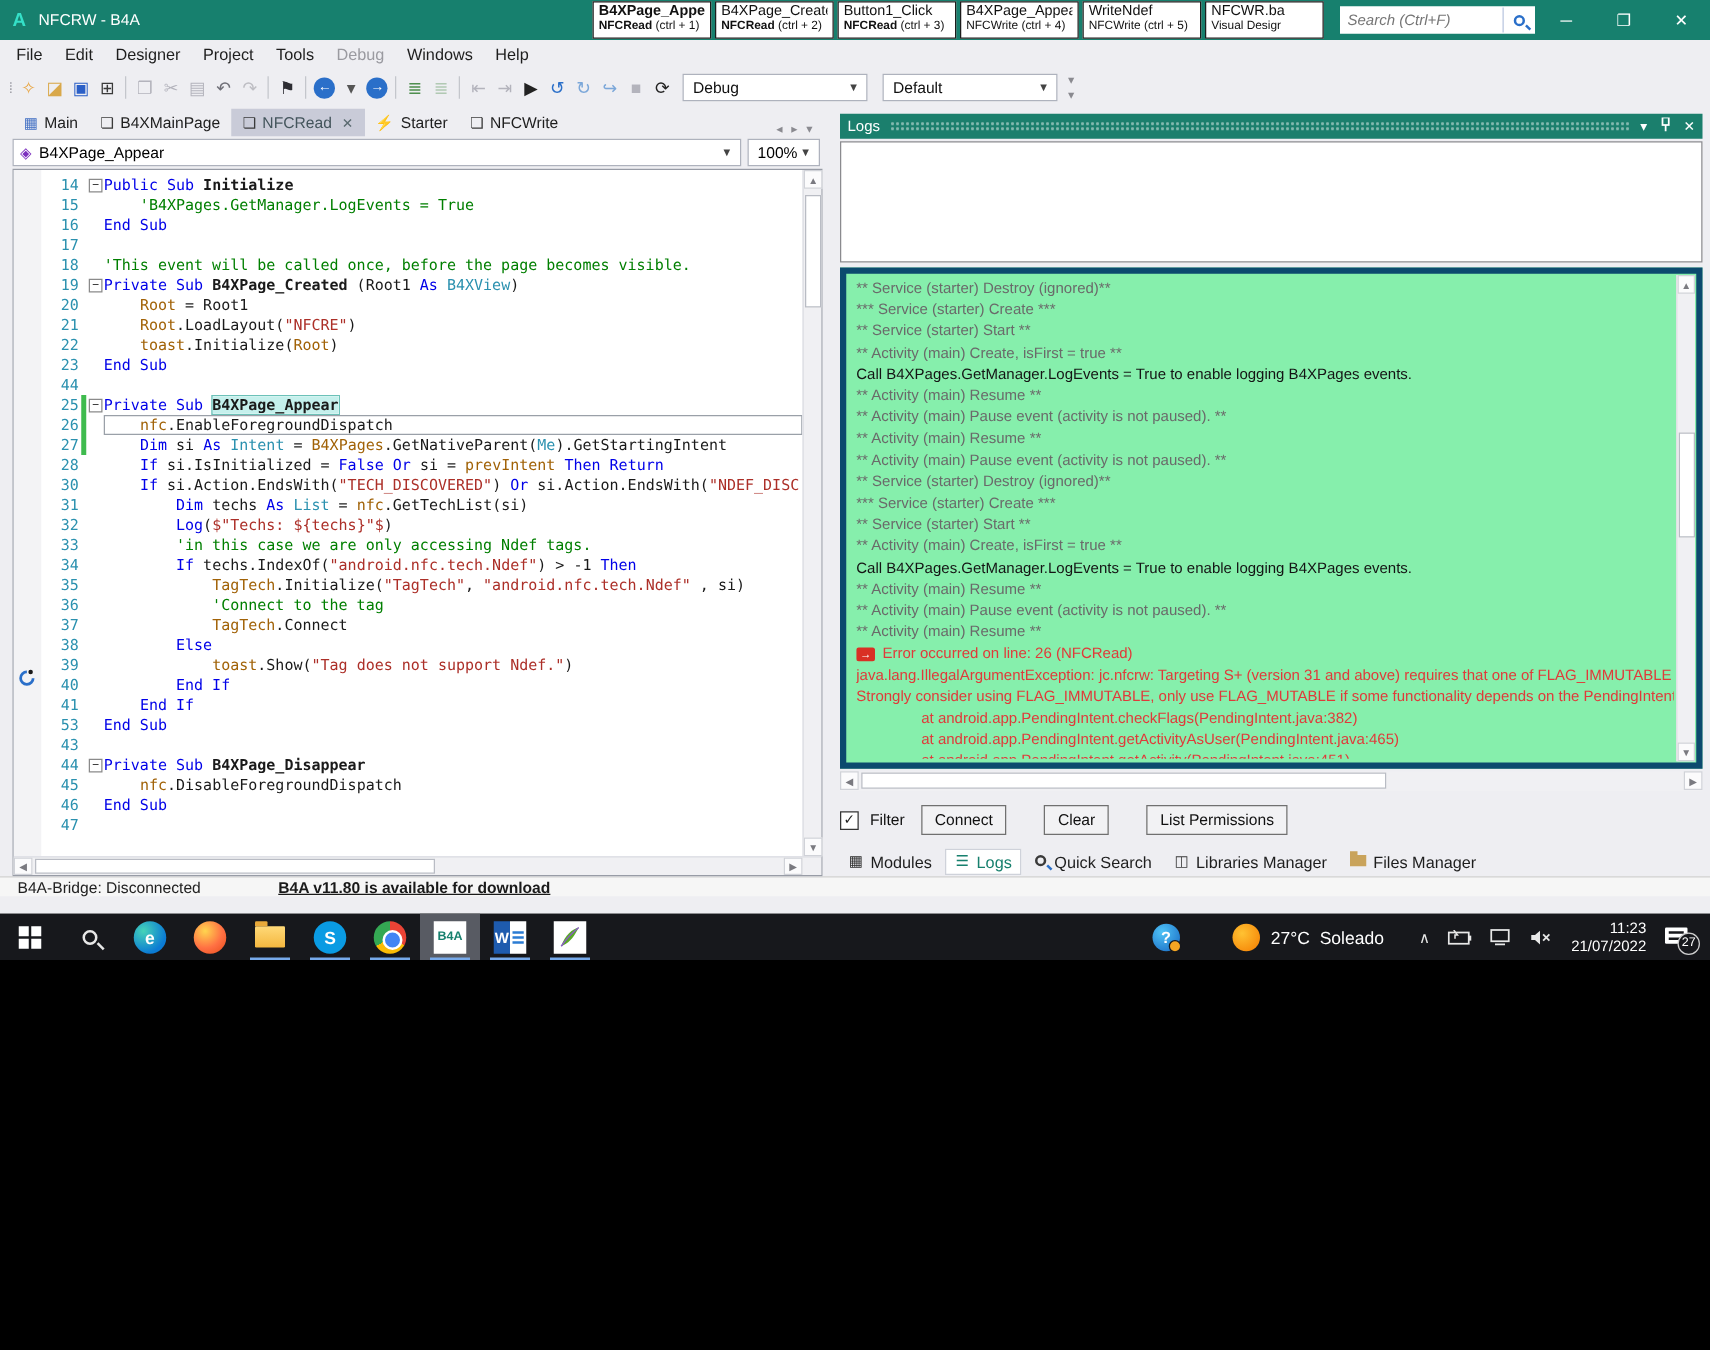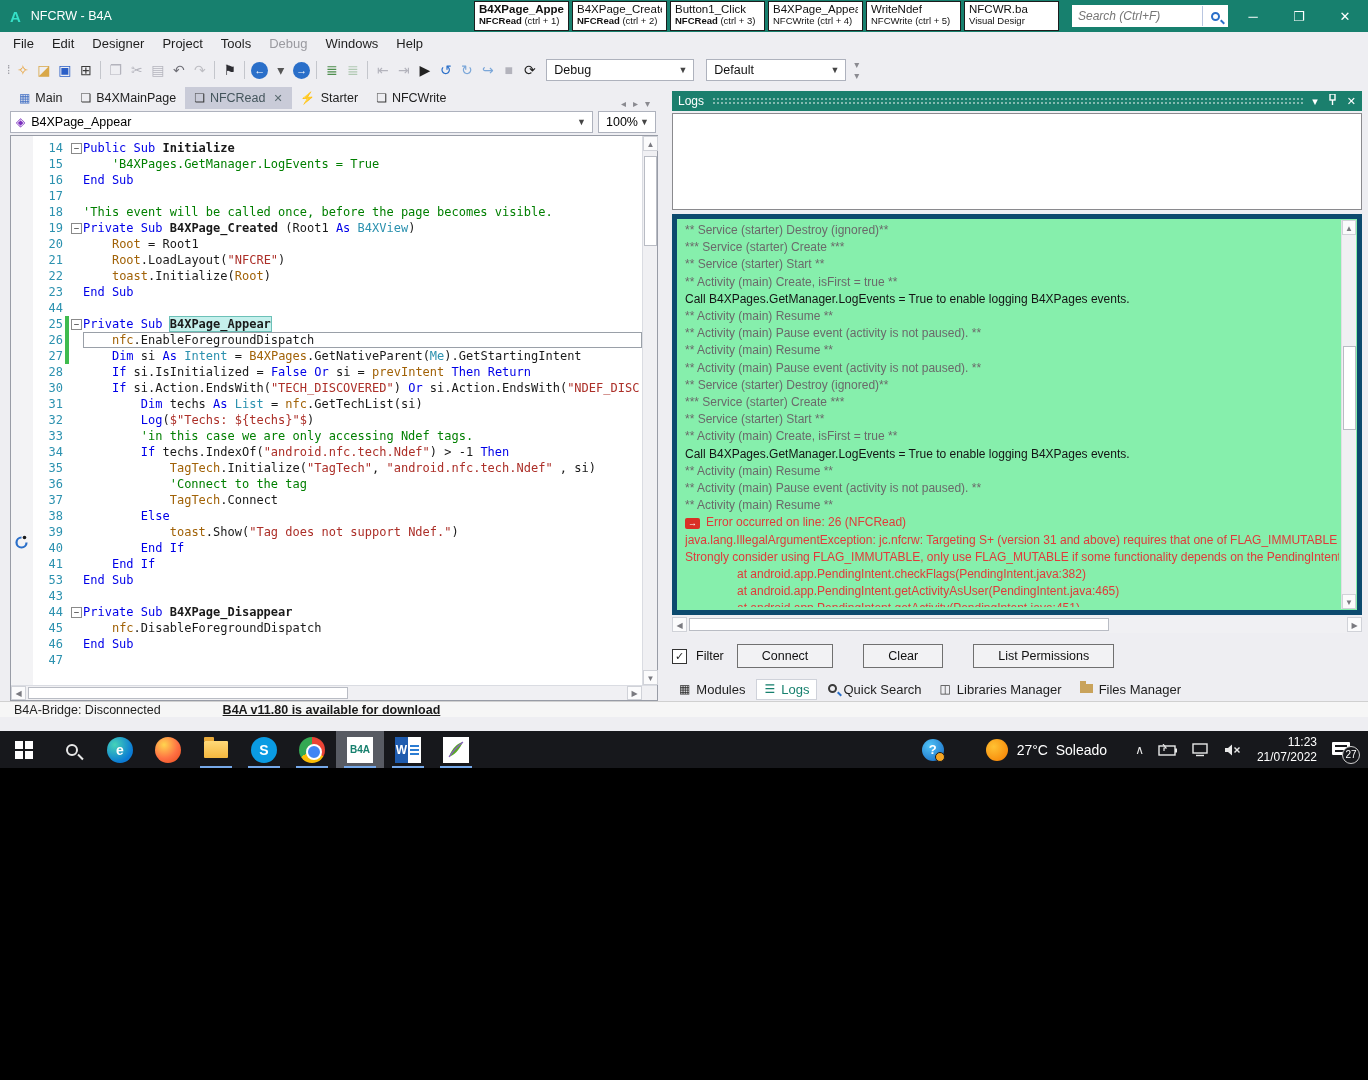--- a/index.html
+++ b/index.html
@@ -103,21 +103,21 @@
   .log-m { color:#141414; }
   .log-r { color:#E03A3A; }
   .log-rs { color:#E03A3A; padding-left:52px; }
   .log-e { color:#E03A3A; display:flex; align-items:center; gap:6px; }
   .err-icon { width:15px; height:11px; background:#D93025; border-radius:2px; color:#fff; font-size:9px; line-height:11px; text-align:center; flex:none; }
   .log-vscroll { position:absolute; top:1px; right:1px; bottom:1px; width:15px; background:#F0F0F3; border-left:1px solid #e0e0e4; }
   .logs-hscroll { height:16px; margin-top:2px; position:relative; background:#F0F0F3; flex:none; }
   .filter-row { margin-top:11px; display:flex; align-items:center; gap:9px; flex:none; }
   .chk { width:15px; height:15px; background:#fff; border:1px solid #333; font-size:11px; line-height:13px; text-align:center; color:#222; cursor:pointer; }
   .filter-label { font-size:12.5px; color:#111; margin-right:4px; }
-  .log-btn { padding:4px 24px; background:#F2F2F4; border:1px solid #707070; font-size:12.5px; color:#111; font-family:"Liberation Sans",sans-serif; cursor:pointer; }
+  .log-btn { padding:4px 10px; background:#F2F2F4; border:1px solid #707070; font-size:12.5px; color:#111; font-family:"Liberation Sans",sans-serif; cursor:pointer; }
   .btn-gap { width:12px; }
   .bottom-tabs { margin-top:9px; height:24px; display:flex; align-items:center; gap:4px; font-size:13px; flex:none; }
   .btab { display:flex; align-items:center; gap:6px; padding:2px 7px; color:#1e1e1e; cursor:pointer; white-space:nowrap; }
   .btab.active { color:#17806E; background:#fff; border:1px solid #cfd2da; }
   .btab .bticon { font-size:12px; }
   .mini-folder { width:13px; height:9px; background:#C9A35B; position:relative; display:inline-block; }
   .mini-folder::before { content:""; position:absolute; top:-3px; left:0; width:6px; height:3px; background:#C9A35B; }
 
   
   .statusbar { height:16px; background:#F6F6F6; border-top:1px solid #d0d0d0; display:flex; align-items:flex-end; font-size:12.5px; color:#222; }

